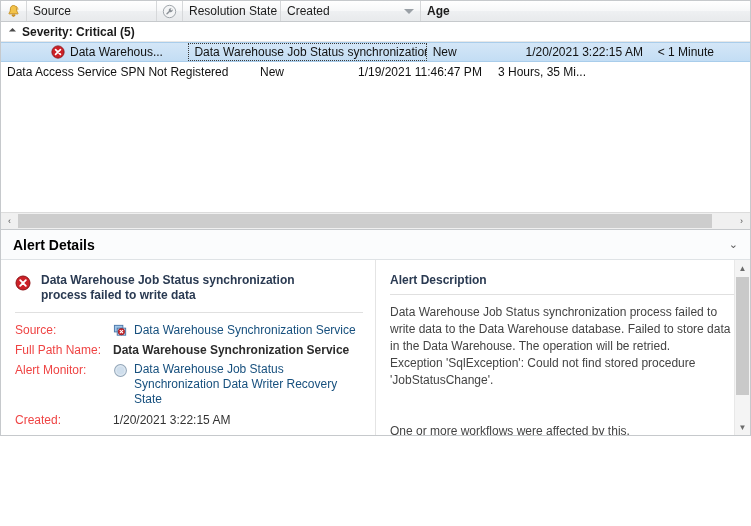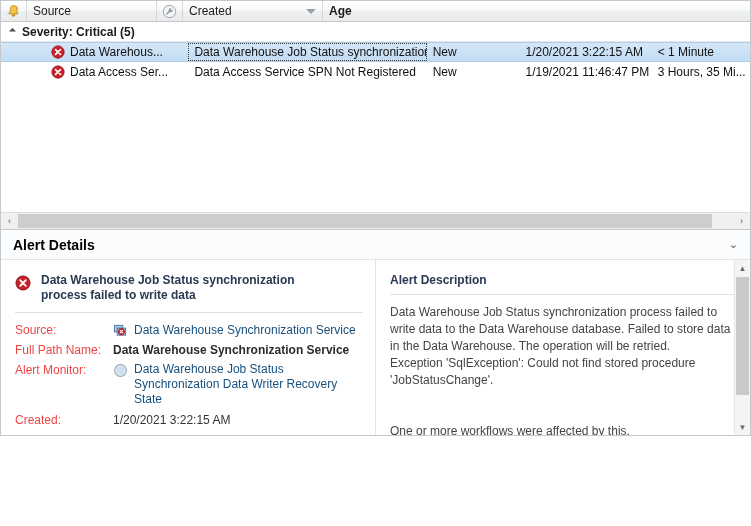--- a/index.html
+++ b/index.html
@@ -301,20 +301,23 @@
       </div>
       <div class="col" style="width:130px">
         <span>Source</span>
       </div>
       <div class="col icon-col" style="width:26px">
         <svg class="hdr-icon" viewBox="0 0 16 16">
           <circle cx="8" cy="8" r="6.6" fill="#f4f5f6" stroke="#9ba1a6" stroke-width="1"></circle>
           <path d="M10.3 4.6a2.3 2.3 0 0 0-3 2.9L4.8 9.9a.8.8 0 0 0 0 1.1.8.8 0 0 0 1.1 0l2.4-2.4a2.3 2.3 0 0 0 3-3l-1.2 1.2-1-1 1.2-1.2z" fill="#8b9197"></path>
         </svg>
       </div>
+      <div class="col" style="width:98px">
+        <span>Resolution State</span>
+      </div>
       <div class="col" style="width:140px">
         <span>Created</span>
         <span class="sortmark"></span>
       </div>
       <div class="col" style="width:104px; border-right:none;font-weight:bold;">
         <span>Age</span>
       </div>
     </div>
 
     <div class="group-row">
@@ -340,27 +343,20 @@
         </div>
         <div class="cell" style="width:140px">
           <span>1/20/2021 3:22:15 AM</span>
         </div>
         <div class="cell" style="width:104px">
           <span>&lt; 1 Minute</span>
         </div>
       </div>
 
       <div class="row">
-        <div class="cell src" style="width:156px">
-          <svg class="sev-icon" viewBox="0 0 16 16">
-            <circle cx="8" cy="8" r="7" fill="#cc2027" stroke="#8e1115" stroke-width="1"></circle>
-            <path d="M5.2 5.2l5.6 5.6M10.8 5.2l-5.6 5.6" stroke="#fff" stroke-width="1.9" stroke-linecap="round"></path>
-          </svg>
-          <span>Data Access Ser...</span>
-        </div>
         <div class="cell" style="width:253px">
           <span>Data Access Service SPN Not Registered</span>
         </div>
         <div class="cell" style="width:98px">
           <span>New</span>
         </div>
         <div class="cell" style="width:140px">
           <span>1/19/2021 11:46:47 PM</span>
         </div>
         <div class="cell" style="width:104px">

